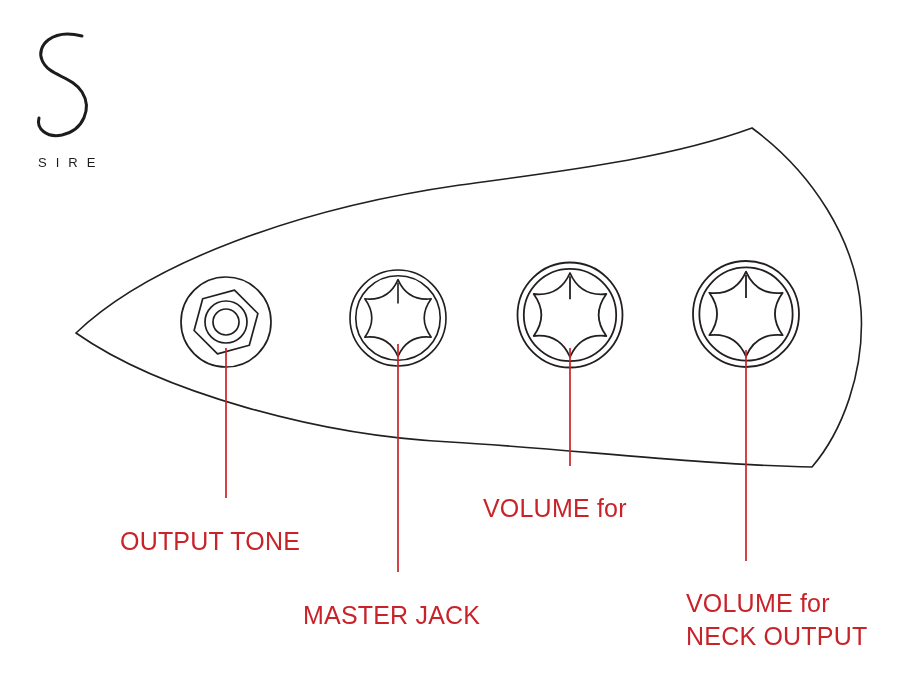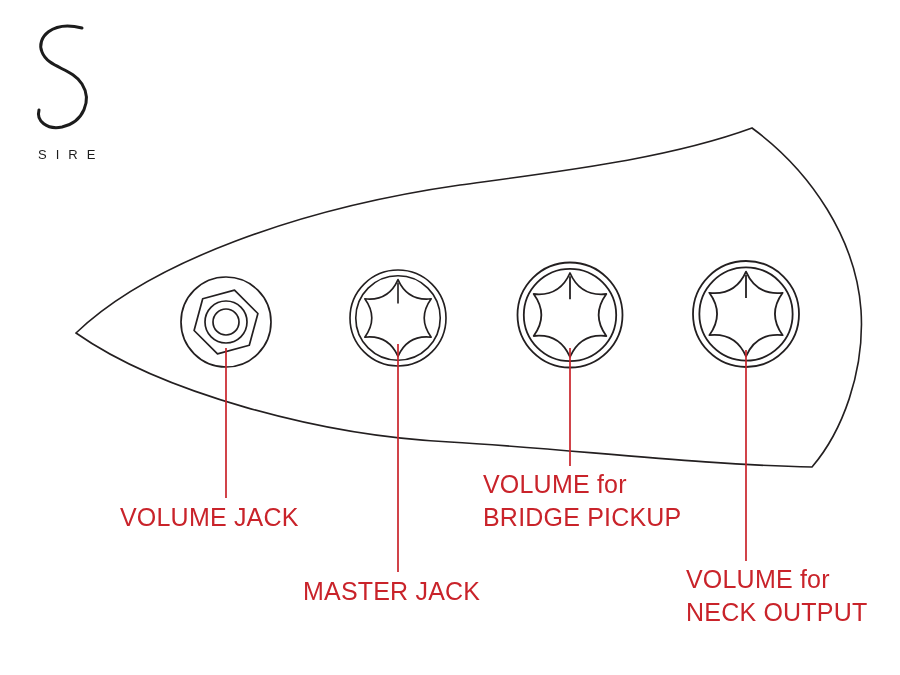--- a/index.html
+++ b/index.html
@@ -36,25 +36,26 @@
     stroke: var(--accent-red);
     stroke-width: 1.7;
   }
   .label {
     position: absolute;
     color: var(--accent-red);
     font-size: 25px;
     line-height: 33px;
     white-space: nowrap;
     letter-spacing: 0.2px;
+    margin-top: 24px;
   }
   .logo {
     position: absolute;
     left: 30px;
-    top: 20px;
+    top: 28px;
     width: 90px;
   }
   .logo-s { display: block; }
   .logo-s path {
     fill: none;
     stroke: #1c1c1c;
     stroke-width: 3;
     stroke-linecap: round;
   }
   .logo-word {
@@ -105,27 +106,26 @@
     <line class="leader" x1="746" y1="350" x2="746" y2="561"></line>
   </svg>
 
   <div class="logo">
     <svg class="logo-s" width="70" height="115" viewBox="0 0 70 115">
       <path d="M 52 8 C 22 0, 6 18, 12 32 C 18 48, 42 48, 52 64 C 62 80, 54 102, 32 107 C 17 110, 6 101, 9 90"></path>
     </svg>
     <div class="logo-word">SIRE</div>
   </div>
 
-  <div class="label" style="left:120px; top:501px;">VOLUME JACK</div>
+  <div class="label" style="left:120px; top:501px;">OUTPUT TONE</div>
 
   <div class="label" style="left:303px; top:575px;">MASTER JACK</div>
 
   <div class="label" style="left:483px; top:468px;">
     <div>VOLUME for</div>
-    <div>BRIDGE PICKUP</div>
   </div>
 
   <div class="label" style="left:686px; top:563px;">
     <div>VOLUME for</div>
     <div>NECK OUTPUT</div>
   </div>
 
 </div>
 
 </body></html>

